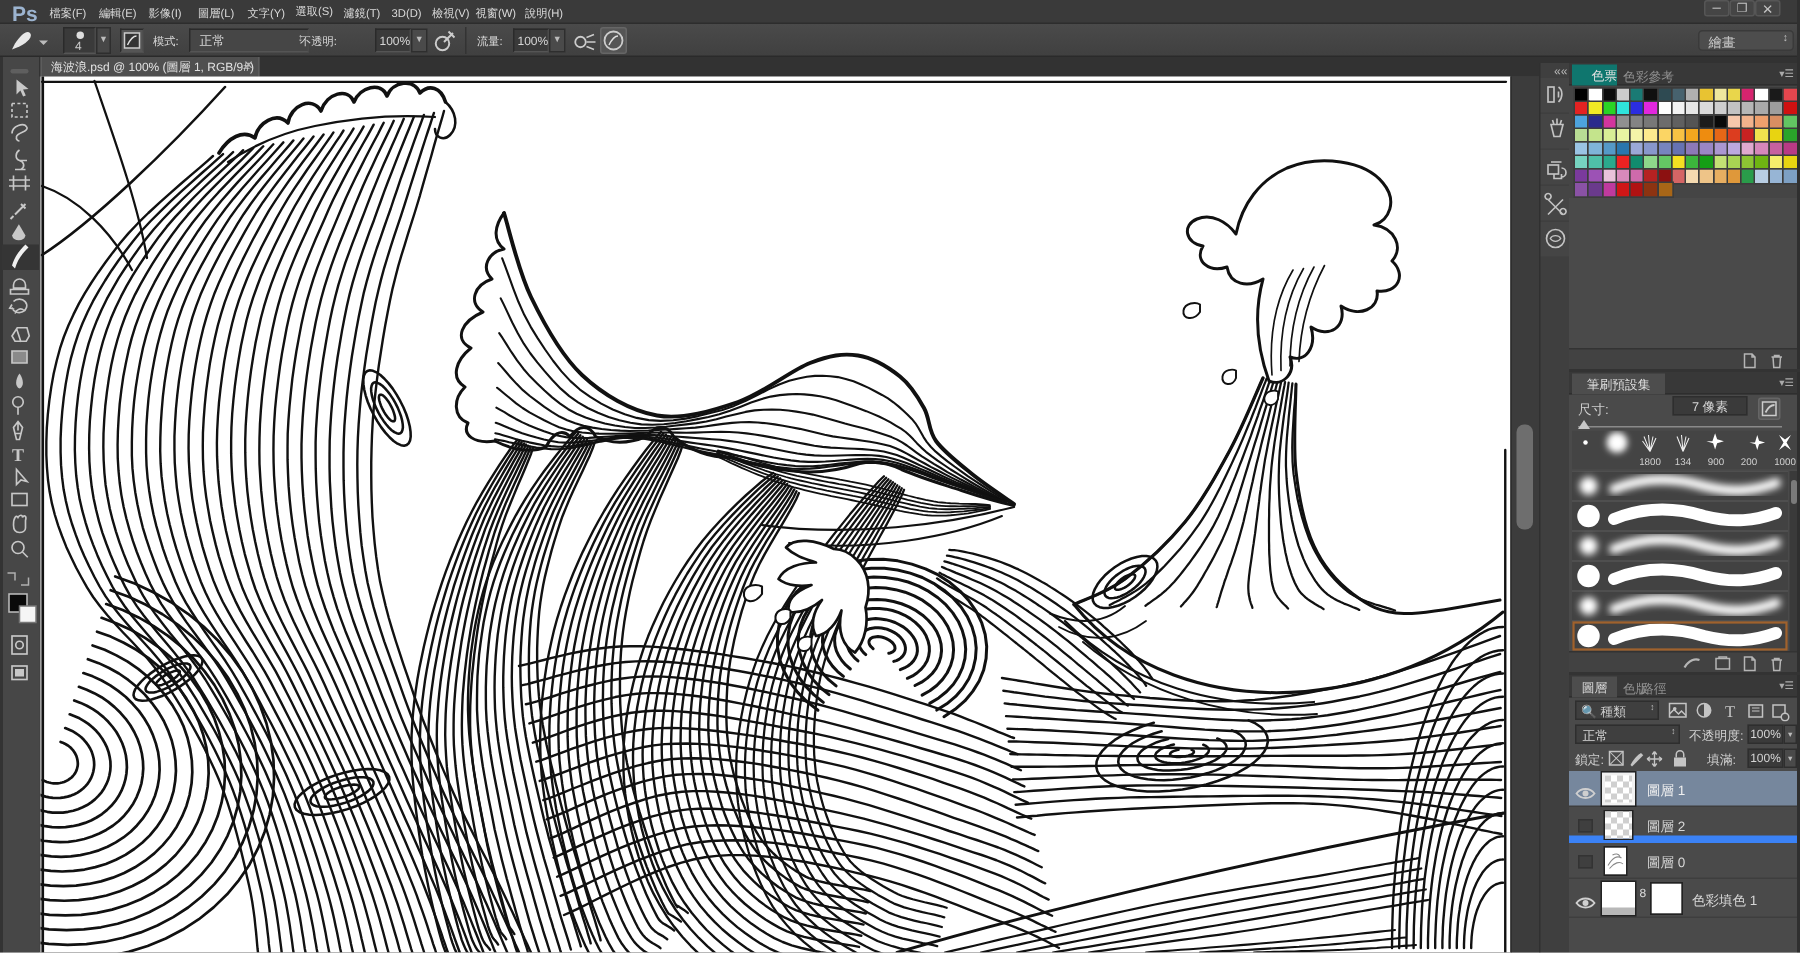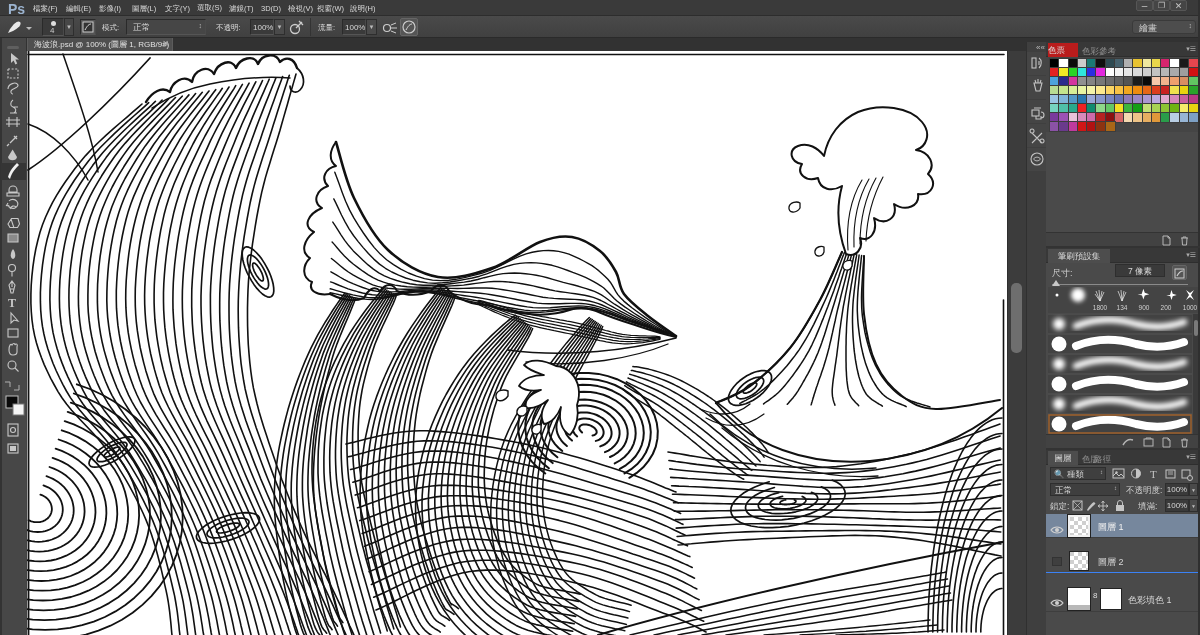--- a/index.html
+++ b/index.html
@@ -35,21 +35,21 @@
     <div class="abs" style="left:64px;top:2px;width:10px;height:18px;background:#474747;border:1px solid #2e2e2e;color:#bbb;font-size:6px;text-align:center;line-height:17px">▼</div>
     <div class="abs box" style="left:80px;top:3px;width:16px;height:16px;background:#555"><svg width="14" height="14" viewBox="0 0 14 14">
         <rect x="2" y="2" width="10" height="10" fill="#333" stroke="#ccc"></rect>
         <path d="M4,10 C6,6 8,4 10,4" stroke="#ddd" fill="none"></path>
       </svg></div>
     <div class="abs txt" style="left:102px;top:7px">模式:</div>
     <div class="abs box" style="left:126px;top:3px;width:80px;height:16px;background:#464646">
       <span class="abs" style="left:6px;top:2px;color:#d6d6d6;font-size:8.5px">正常</span>
       <span class="abs" style="right:3px;top:2px;color:#bbb;font-size:7px">↕</span>
     </div>
-    <div class="abs txt" style="left:216px;top:7px">不透明:</div>
+    <div class="abs txt" style="left:200px;top:7px">不透明:</div>
     <div class="abs box" style="left:250px;top:3px;width:24px;height:16px">
       <span class="abs" style="left:2px;top:3px;color:#d6d6d6;font-size:8px">100%</span>
     </div>
     <div class="abs" style="left:274px;top:3px;width:11px;height:16px;background:#4a4a4a;border:1px solid #2e2e2e;color:#bbb;font-size:6px;text-align:center;line-height:15px">▼</div>
     <svg class="abs" style="left:289px;top:4px" width="15" height="15" viewBox="0 0 15 15">
       <circle cx="6" cy="9" r="4.5" fill="none" stroke="#ccc" stroke-width="1.3"></circle>
       <path d="M7,8 L13,2 M10,1 L14,5" stroke="#ccc" stroke-width="1.3" fill="none"></path>
     </svg>
     <div class="abs" style="left:310px;top:2px;width:1px;height:18px;background:#333"></div>
     <div class="abs txt" style="left:318px;top:7px">流量:</div>
@@ -359,21 +359,21 @@
 <path d="M7,31 l2,8 l4,0 l2,-8 z M9,31 l-1,-3 M11,31 l0,-4 M13,31 l1,-3"></path>
 <rect x="5" y="58" width="7" height="6"></rect>
       <path d="M9,64 l0,3 l5,0 l0,-3 M7,56 l7,0 M14,60 a3,3 0 0 1 0,6"></path>
 <path d="M5,81 l10,10 M15,81 l-10,10 M5,81 a2,2 0 1 1 0.1,0 M15,91 a2,2 0 1 1 0.1,0"></path>
 <circle cx="10" cy="107" r="6"></circle>
       <path d="M6.5,107 C8,104.5 12,104.5 13.5,107 C12,109.5 8,109.5 6.5,107 z" stroke-width="0.9"></path>
 </svg>
   </div>
 <div class="abs" style="left:1046px;top:42px;width:154px;height:204px;background:#454545">
 <div class="abs" style="left:0;top:0;width:154px;height:15px;background:#383838;border-bottom:1px solid #2e2e2e"></div>
-<div class="abs" style="left:2px;top:1px;width:30px;height:14px;background:#b91c1c;color:#dedede;font-size:8.5px;text-align:left;line-height:14px">色票</div>
+<div class="abs" style="left:2px;top:1px;width:30px;height:14px;background:#0f766e;color:#dedede;font-size:8.5px;text-align:right;line-height:14px">色票</div>
 <div class="abs" style="left:36px;top:4px;color:#8f8f8f;font-size:8.5px">色彩參考</div>
 <div class="abs" style="right:4px;top:3px;color:#aaa;font-size:7px">▾☰</div>
 <div class="abs" style="left:4px;top:17px;width:9px;height:9px;background:#000000;outline:1px solid #3c3c3c"></div>
 <div class="abs" style="left:13.25px;top:17px;width:9px;height:9px;background:#ffffff;outline:1px solid #3c3c3c"></div>
 <div class="abs" style="left:22.5px;top:17px;width:9px;height:9px;background:#0b0b0b;outline:1px solid #3c3c3c"></div>
 <div class="abs" style="left:31.75px;top:17px;width:9px;height:9px;background:#cccccc;outline:1px solid #3c3c3c"></div>
 <div class="abs" style="left:41.0px;top:17px;width:9px;height:9px;background:#1a7a74;outline:1px solid #3c3c3c"></div>
 <div class="abs" style="left:50.25px;top:17px;width:9px;height:9px;background:#101010;outline:1px solid #3c3c3c"></div>
 <div class="abs" style="left:59.5px;top:17px;width:9px;height:9px;background:#2e4a52;outline:1px solid #3c3c3c"></div>
 <div class="abs" style="left:68.75px;top:17px;width:9px;height:9px;background:#47626e;outline:1px solid #3c3c3c"></div>
@@ -643,41 +643,48 @@
           <div class="abs" style="left:16px;top:8px;width:2px;height:4px;background:#cfcfcf"></div>
           <div class="abs" style="left:4px;top:12px;width:4px;height:4px;background:#cfcfcf"></div>
           <div class="abs" style="left:12px;top:12px;width:4px;height:4px;background:#cfcfcf"></div>
           <div class="abs" style="left:0px;top:16px;width:4px;height:2px;background:#cfcfcf"></div>
           <div class="abs" style="left:8px;top:16px;width:4px;height:2px;background:#cfcfcf"></div>
           <div class="abs" style="left:16px;top:16px;width:2px;height:2px;background:#cfcfcf"></div>
         </div>
       </div>
 <div class="abs" style="left:52px;top:7px;color:#f0f0f0;font-size:9px">圖層 1</div>
 </div>
-<div class="abs" style="left:0;top:99px;width:154px;height:24px;border-bottom:1px solid #3b82f6">
+<div class="abs" style="left:0;top:88px;width:154px;height:24px;border-bottom:5px solid #3b82f6">
 <div class="abs" style="left:6px;top:8px;width:10px;height:9px;background:#3f3f3f;border:1px solid #333"></div>
 <div class="abs" style="left:24px;top:3px;width:18px;height:18px;outline:1px solid #222">
         <div class="abs" style="left:0px;top:0px;width:18px;height:18px;background:#fff">
           <div class="abs" style="left:0px;top:0px;width:4px;height:4px;background:#cfcfcf"></div>
           <div class="abs" style="left:8px;top:0px;width:4px;height:4px;background:#cfcfcf"></div>
           <div class="abs" style="left:16px;top:0px;width:2px;height:4px;background:#cfcfcf"></div>
           <div class="abs" style="left:4px;top:4px;width:4px;height:4px;background:#cfcfcf"></div>
           <div class="abs" style="left:12px;top:4px;width:4px;height:4px;background:#cfcfcf"></div>
           <div class="abs" style="left:0px;top:8px;width:4px;height:4px;background:#cfcfcf"></div>
           <div class="abs" style="left:8px;top:8px;width:4px;height:4px;background:#cfcfcf"></div>
           <div class="abs" style="left:16px;top:8px;width:2px;height:4px;background:#cfcfcf"></div>
           <div class="abs" style="left:4px;top:12px;width:4px;height:4px;background:#cfcfcf"></div>
           <div class="abs" style="left:12px;top:12px;width:4px;height:4px;background:#cfcfcf"></div>
           <div class="abs" style="left:0px;top:16px;width:4px;height:2px;background:#cfcfcf"></div>
           <div class="abs" style="left:8px;top:16px;width:4px;height:2px;background:#cfcfcf"></div>
           <div class="abs" style="left:16px;top:16px;width:2px;height:2px;background:#cfcfcf"></div>
         </div>
       </div>
 <div class="abs" style="left:52px;top:7px;color:#d6d6d6;font-size:9px">圖層 2</div>
 </div>
+<div class="abs" style="left:0;top:112px;width:154px;height:24px;border-bottom:1px solid #3e3e3e">
+<div class="abs" style="left:6px;top:8px;width:10px;height:9px;background:#3f3f3f;border:1px solid #333"></div>
+<div class="abs" style="left:24px;top:3px;width:14px;height:18px;background:#fff;outline:1px solid #222"><svg width="14" height="18" viewBox="0 0 14 18">
+          <path d="M2,12 C5,7 8,5 11,7 M3,14 C6,10 10,9 12,11 M5,5 C7,4 9,4 10,6" stroke="#888" stroke-width="0.7" fill="none"></path>
+        </svg></div>
+<div class="abs" style="left:52px;top:7px;color:#d6d6d6;font-size:9px">圖層 0</div>
+</div>
 <div class="abs" style="left:0;top:136px;width:154px;height:26px;border-bottom:1px solid #3e3e3e">
 <div class="abs" style="left:4px;top:8px"><svg width="14" height="10" viewBox="0 0 14 10">
           <path d="M1,5 C4,1 10,1 13,5 C10,9 4,9 1,5 z" fill="none" stroke="#cfcfcf" stroke-width="1.2"></path>
           <circle cx="7" cy="5" r="2" fill="#cfcfcf"></circle>
         </svg></div>
 <div class="abs" style="left:22px;top:2px;width:22px;height:22px;background:#fff;outline:1px solid #222">
         <div class="abs" style="left:0;bottom:0;width:22px;height:5px;background:#b8b8b8"></div>
       </div>
 <div class="abs" style="left:47px;top:5px;color:#ddd;font-size:8px">8</div>
 <div class="abs" style="left:55px;top:3px;width:20px;height:20px;background:#fff;outline:1px solid #222"></div>

